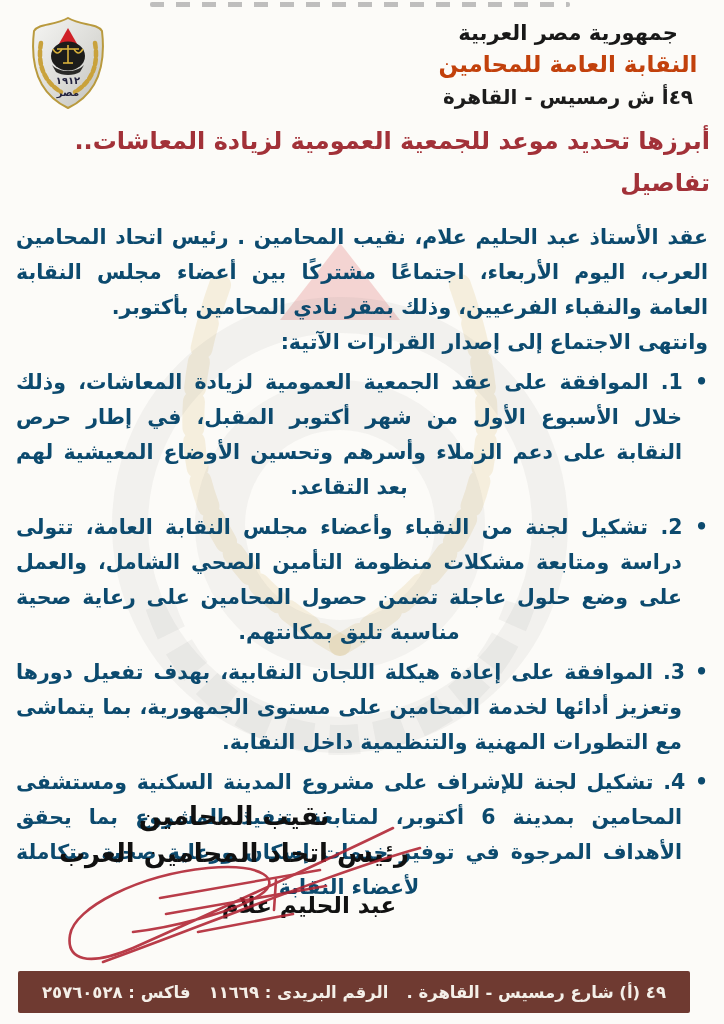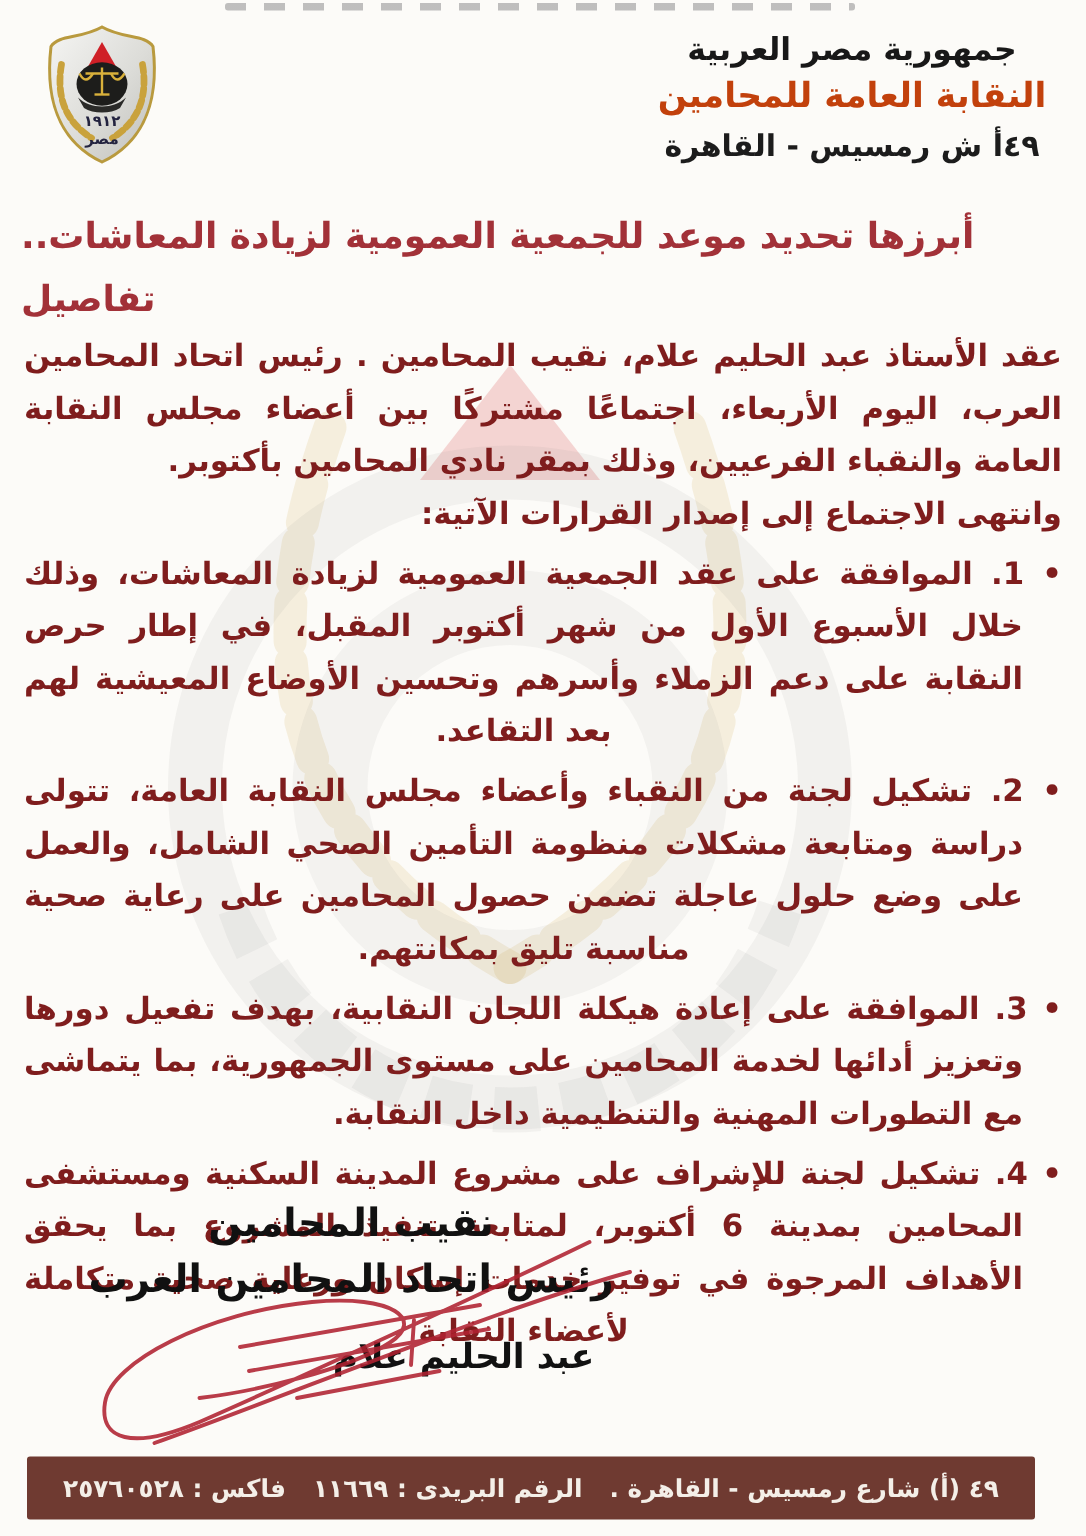--- a/index.html
+++ b/index.html
@@ -22,27 +22,27 @@
   .watermark{position:absolute;left:100px;top:225px;width:480px;height:660px;pointer-events:none;}
   
   .logo{position:absolute;left:28px;top:16px;width:80px;height:94px;}
   .header-text{position:absolute;right:26px;top:18px;width:260px;text-align:center;}
   .hdr-country{font-size:21px;font-weight:bold;color:#181818;line-height:30px;}
   .hdr-org{font-size:23px;font-weight:bold;color:#c2410c;line-height:33px;}
   .hdr-addr{font-size:20px;font-weight:bold;color:#1c1c1c;line-height:32px;}
   
   .headline{
     position:absolute;top:120px;left:14px;right:14px;
-    text-align:left;color:#a23138;font-weight:bold;
-    font-size:24px;line-height:42px;margin-top:16px;
+    text-align:right;color:#a23138;font-weight:bold;
+    font-size:24px;line-height:42px;
   }
   
   .body-text{
     position:absolute;top:220px;left:16px;right:16px;
-    color:#7f1d1d;font-weight:bold;font-size:20.5px;line-height:35px;
+    color:#0c4a6e;font-weight:bold;font-size:20.5px;line-height:35px;
   }
   .intro{text-align:justify;text-align-last:right;margin:0;}
   .decisions-intro{text-align:right;margin:0;}
   .decision{
     text-align:justify;margin:5px 0 0 0;
     padding-right:26px;text-indent:-26px;
   }
   .last-center{text-align-last:center;}
   .last-right{text-align-last:right;}
   .decision .label{white-space:nowrap;}

